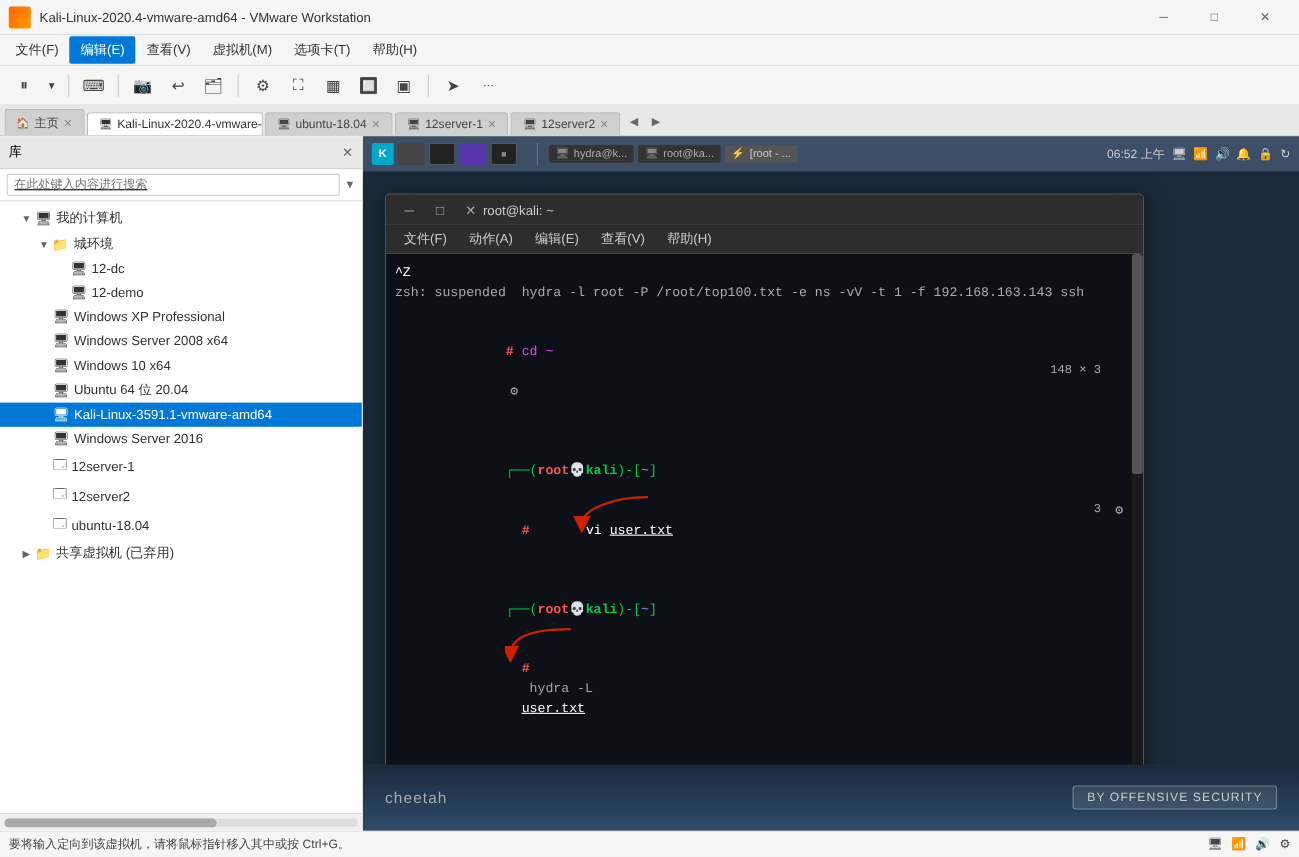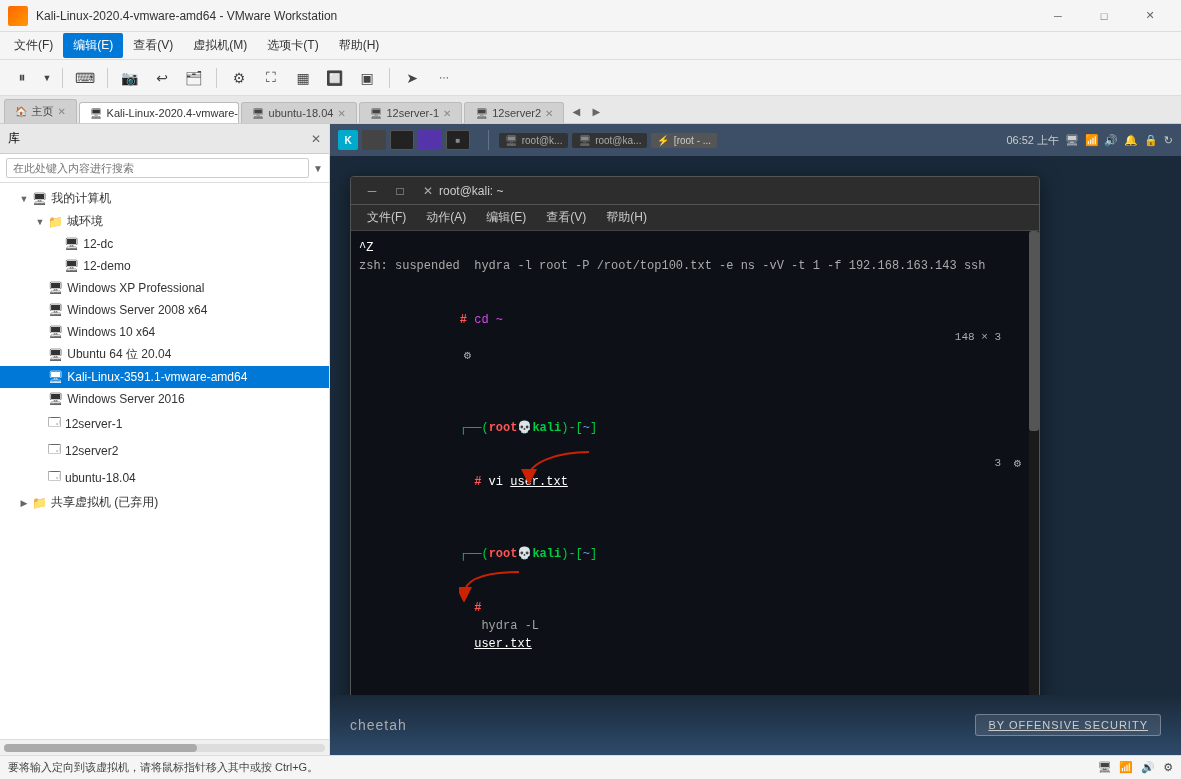--- a/index.html
+++ b/index.html
@@ -288,21 +288,20 @@
     }
     .cheetah-label { color: #aaaaaa; font-size: 14px; letter-spacing: 1px; }
     .offensive-badge {
       background: rgba(255,255,255,0.1);
       border: 1px solid rgba(255,255,255,0.3);
       padding: 4px 12px;
       border-radius: 3px;
       color: #cccccc;
       font-size: 11px;
       letter-spacing: 1px;
-      text-decoration: underline;
     }
 
     .term-scrollbar {
       position: absolute;
       right: 0; top: 0; bottom: 0;
       width: 10px;
       background: #1a1a1a;
     }
     .term-scrollbar-thumb {
       position: absolute;
@@ -386,21 +385,21 @@
 </div>
 
 <div id="main-content">
 
   <div id="sidebar">
     <div id="sidebar-header">
       <span>库</span>
       <span style="cursor:pointer;color:#666;">✕</span>
     </div>
     <div id="search-box">
-      <input type="text" style="width: 100%;" placeholder="在此处键入内容进行搜索">
+      <input type="text" style="width: 100%; text-decoration: underline;" placeholder="在此处键入内容进行搜索">
       <span style="margin-left:4px;cursor:pointer;font-size:10px;color:#666;">▼</span>
     </div>
     <div id="tree">
 
       <div class="tree-item">
         <span class="tree-indent"></span>
         <span class="tree-expander">▼</span>
         <span class="tree-icon">🖥</span>
         <span class="tree-label">我的计算机</span>
       </div>
@@ -531,21 +530,21 @@
         <div style="width:24px;height:20px;background:#5533aa;border-radius:2px;"></div>
         <div style="width:24px;height:20px;background:#222;border:1px solid #555;border-radius:2px;display:flex;align-items:center;justify-content:center;">
           <span style="color:#888;font-size:8px;">■</span>
         </div>
       </div>
       <div class="vm-tb-sep"></div>
 
       <div style="display:flex;align-items:center;gap:4px;flex:1;">
         <div style="background:#333;border-radius:2px;padding:2px 6px;color:#aaa;font-size:10px;display:flex;align-items:center;gap:4px;">
           <span style="color:#888;">🖥</span> 
-            <span>root@k...</span>
+            <span>hydra@k...</span>
         </div>
         <div style="background:#333;border-radius:2px;padding:2px 6px;color:#aaa;font-size:10px;display:flex;align-items:center;gap:4px;">
           <span style="color:#888;">🖥</span> 
             <span>root@ka...</span>
         </div>
         <div style="background:#555;border-radius:2px;padding:2px 6px;color:#ccc;font-size:10px;display:flex;align-items:center;gap:4px;">
           <span>⚡</span> 
             <span>[root - ...</span>
         </div>
       </div>
@@ -594,21 +593,21 @@
               <span style="position:absolute;right:30px;color:#aaa;font-size:11px;">148 × 3</span>
               <span style="margin-left:4px;color:#aaa;">⚙</span>
             </p>
             <p class="term-line">&nbsp;</p>
 
             <p class="term-line">
               <span style="color:#00cc44;">┌──(</span><span style="color:#ff5555;font-weight:bold;">root</span><span style="color:#ff5555;">💀</span><span style="color:#00cc44;font-weight:bold;">kali</span><span style="color:#00cc44;">)-[</span><span style="color:#6699ff;">~</span><span style="color:#00cc44;">]</span>
             </p>
             <div style="position:relative;">
               <p class="term-line">
-                <span style="color:#ff5555;font-weight:bold;">#</span><span style="color:white;"> vi </span><span style="color:white;text-decoration:underline;">user.txt</span>
+                <span style="color:#ff5555;font-weight:bold;">#</span><span style="color:white;margin-left:44px;"> vi </span><span style="color:white;text-decoration:underline;">user.txt</span>
               </p>
               <span style="position:absolute;right:30px;top:0;color:#aaa;font-size:11px;">3</span>
               <span style="position:absolute;right:10px;top:0;color:#aaa;">⚙</span>
 
               <div style="position:absolute;left:160px;top:-8px;">
                 <svg width="80" height="40">
                   <defs>
                     <marker id="arrow1" markerWidth="8" markerHeight="8" refX="4" refY="4" orient="auto">
                       <path d="M0,0 L0,8 L8,4 z" fill="#cc2200"></path>
                     </marker>

